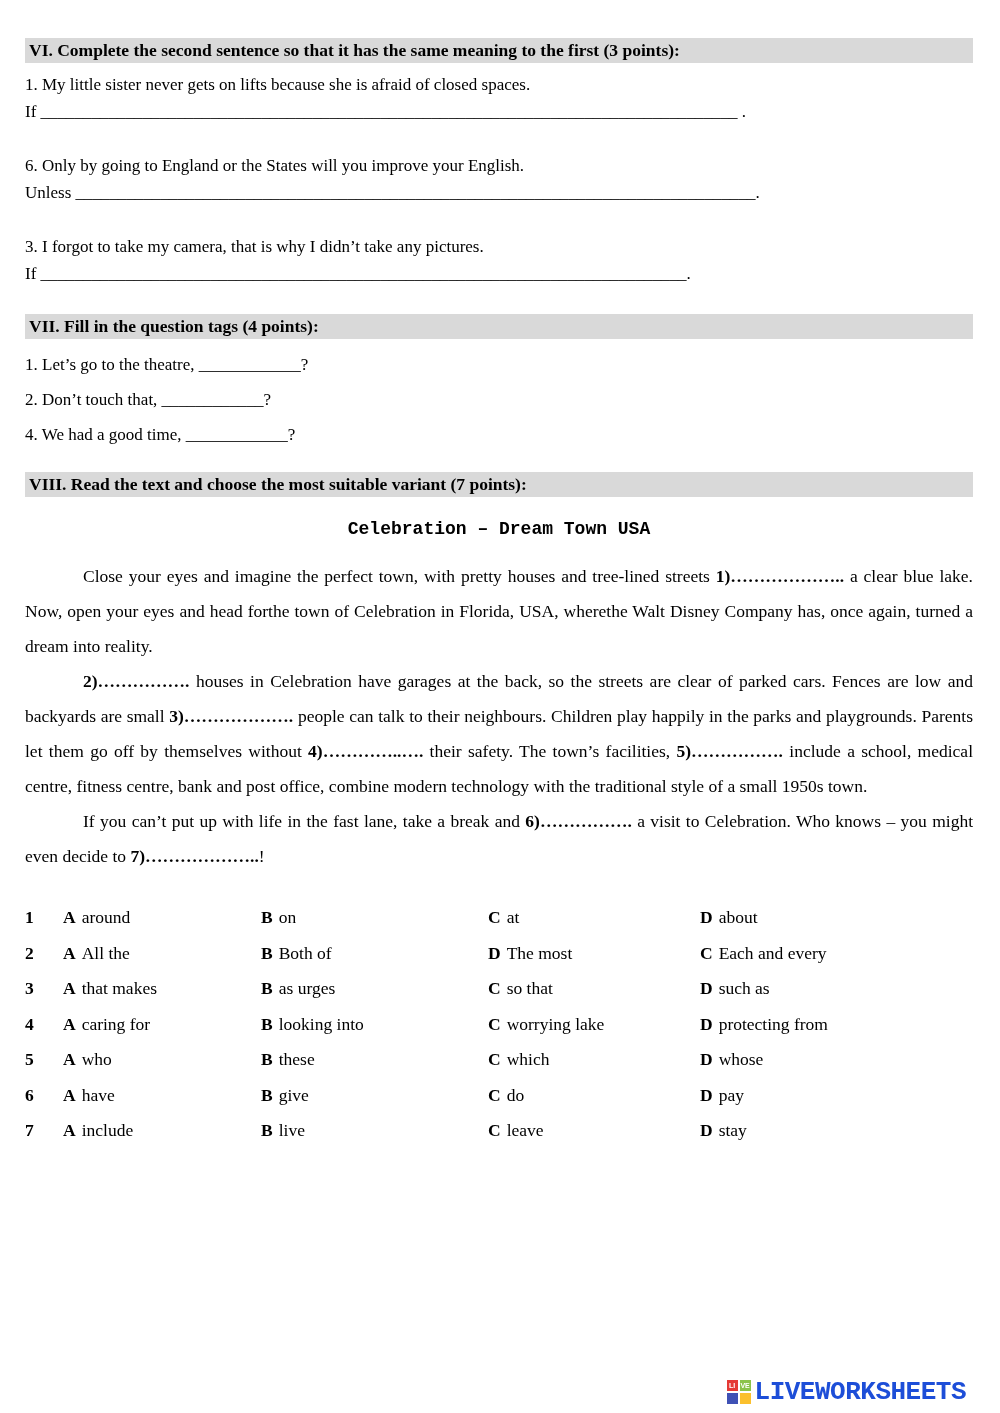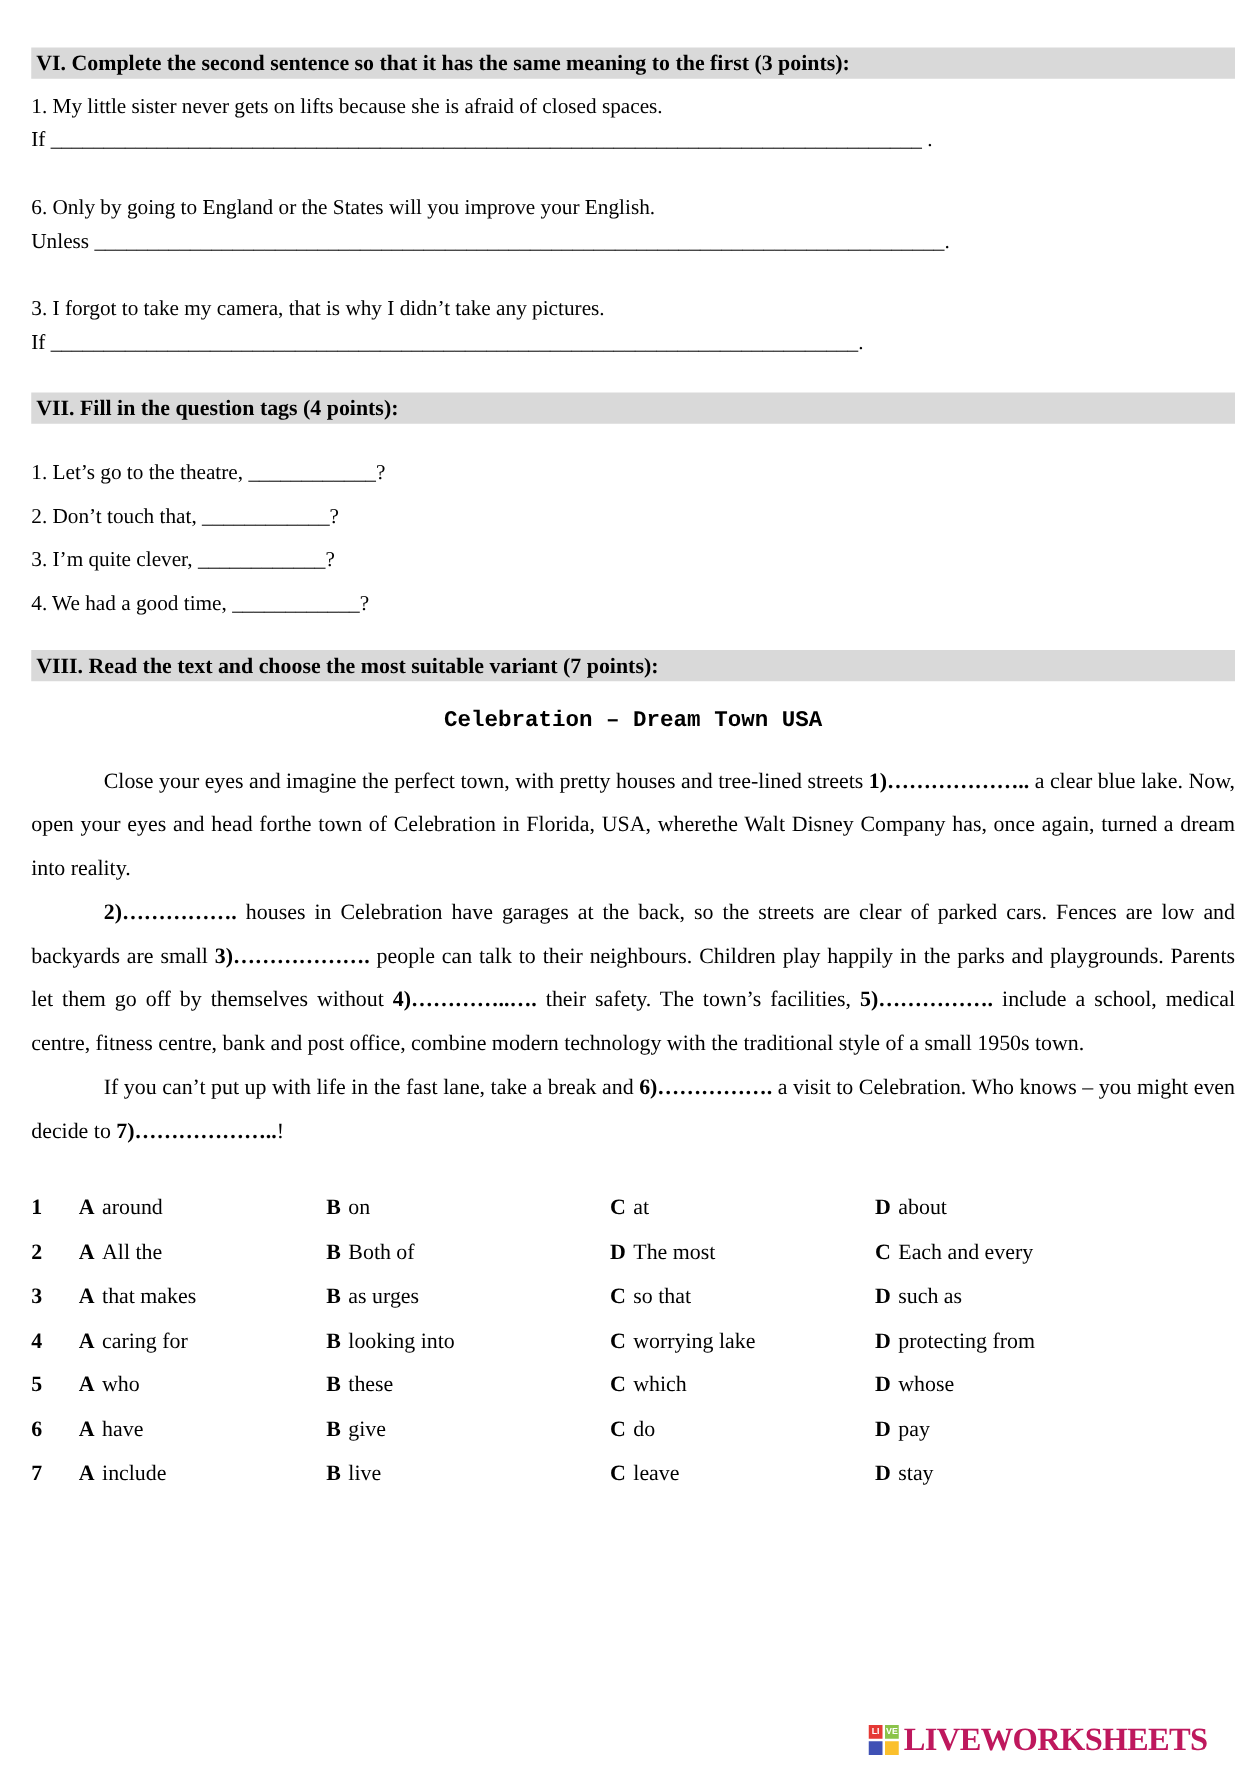--- a/index.html
+++ b/index.html
@@ -8,37 +8,37 @@
     width: 1000px; height: 1413px;
     background: #ffffff;
     font-family: "Liberation Serif", serif;
     color: #000000;
   }
   .page {
     position: relative;
     width: 1000px; height: 1413px;
     overflow: hidden;
   }
-  .content { padding: 38px 12px 0 25px; }
+  .content { padding: 38px 27px 0 25px; }
 
   .sec-header {
     background: #d9d9d9;
     font-weight: 700;
     font-size: 17.5px;
     line-height: 23px;
     padding: 1px 4px;
   }
 
   
   .vi-block { margin-top: 8px; }
   .vi-item { margin-bottom: 27px; }
   .vi-item .line { font-size: 17px; line-height: 27px; white-space: nowrap; overflow: hidden; }
 
   
-  .vii-block { margin-top: 21px; margin-bottom: 20px; }
+  .vii-block { margin-top: 8px; margin-bottom: 20px; }
   .vii-item { font-size: 17px; line-height: 35px; }
 
   
   .viii-header { margin-top: 4px; }
   .text-title {
     text-align: center;
     font-weight: 700;
     font-size: 18px;
     margin: 22px 0 20px 0;
     font-family: Liberation Mono, monospace;
@@ -83,25 +83,25 @@
     font-family: "Liberation Sans", sans-serif;
     font-weight: 700;
     font-size: 7px;
     line-height: 1;
   }
   .sq-l { background: #e53935; }
   .sq-i { background: #8bc34a; }
   .sq-v { background: #3f51b5; }
   .sq-e { background: #fbc02d; }
   .logo-text {
-    font-family: Liberation Serif, serif;
+    font-family: Liberation Mono, monospace;
     font-weight: 700;
     font-size: 26px;
     letter-spacing: -0.5px;
-    color: #be185d;
+    color: #1d4ed8;
   }
 </style>
 </head>
 <body>
 
 <div class="page">
   <div class="content">
 
     <div class="sec-header">VI. Complete the second sentence so that it has the same meaning to the first (3 points):</div>
     <div class="vi-block">
@@ -120,21 +120,20 @@
         <div class="line">3. I forgot to take my camera, that is why I didn’t take any pictures.</div>
         <div class="line">If ____________________________________________________________________________.</div>
       </div>
 
     </div>
 
     <div class="sec-header">VII. Fill in the question tags (4 points):</div>
     <div class="vii-block">
       <div class="vii-item">1. Let’s go to the theatre, ____________?</div>
       <div class="vii-item">2. Don’t touch that, ____________?</div>
-      <div class="vii-item">3. I’m quite clever, ____________?</div>
       <div class="vii-item">4. We had a good time, ____________?</div>
     </div>
 
     <div class="sec-header viii-header">VIII. Read the text and choose the most suitable variant (7 points):</div>
 
     <div class="text-title">Celebration – Dream Town USA</div>
 
     <p class="para"><span>Close your eyes and imagine the perfect town, with pretty houses and tree-lined streets </span><span class="b">1)………………..</span><span> a clear blue lake. Now, open your eyes and head forthe town of Celebration in Florida, USA, wherethe Walt Disney Company has, once again, turned a dream into reality.</span></p>
 
     <p class="para"><span class="b">2)…………….</span><span> houses in Celebration have garages at the back, so the streets are clear of parked cars. Fences are low and backyards are small </span><span class="b">3)……………….</span><span> people can talk to their neighbours. Children play happily in the parks and playgrounds. Parents let them go off by themselves without </span><span class="b">4)…………..….</span><span> their safety. The town’s facilities, </span><span class="b">5)…………….</span><span> include a school, medical centre, fitness centre, bank and post office, combine modern technology with the traditional style of a small 1950s town.</span></p>

